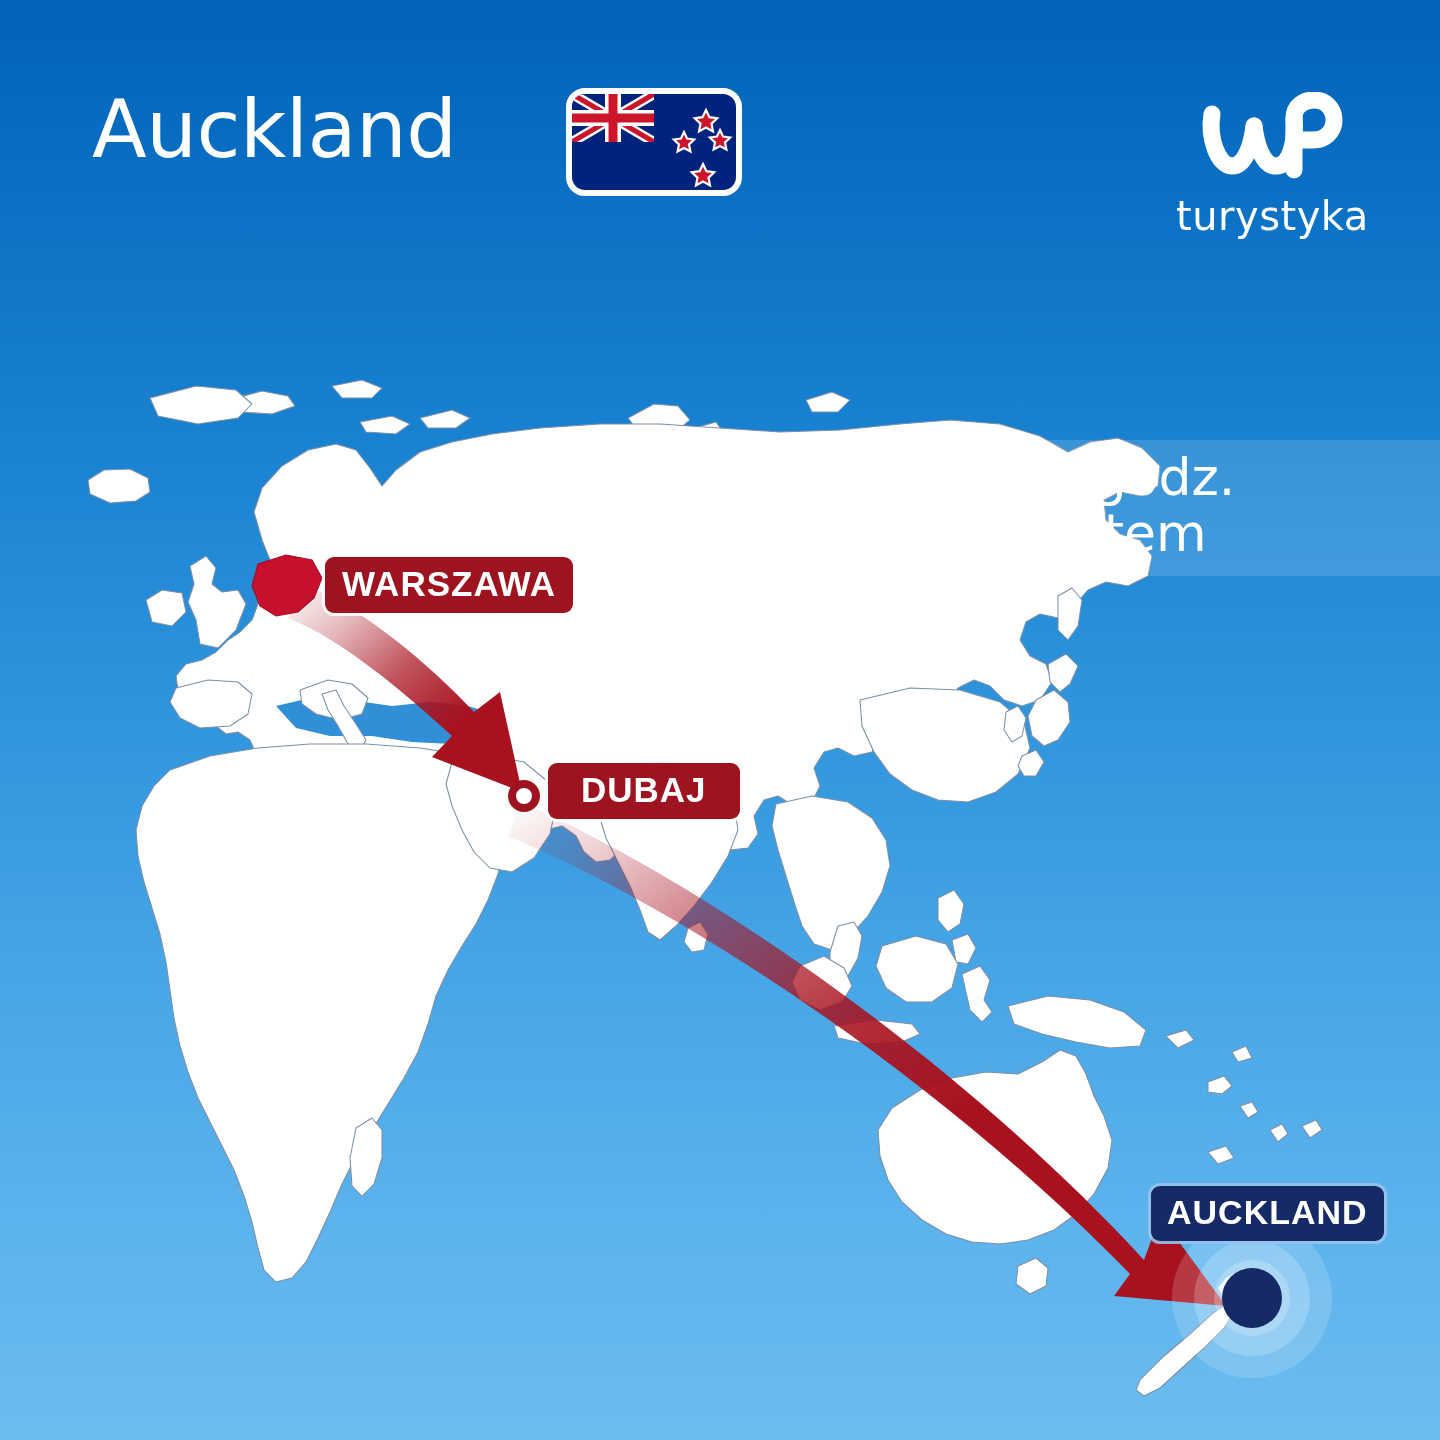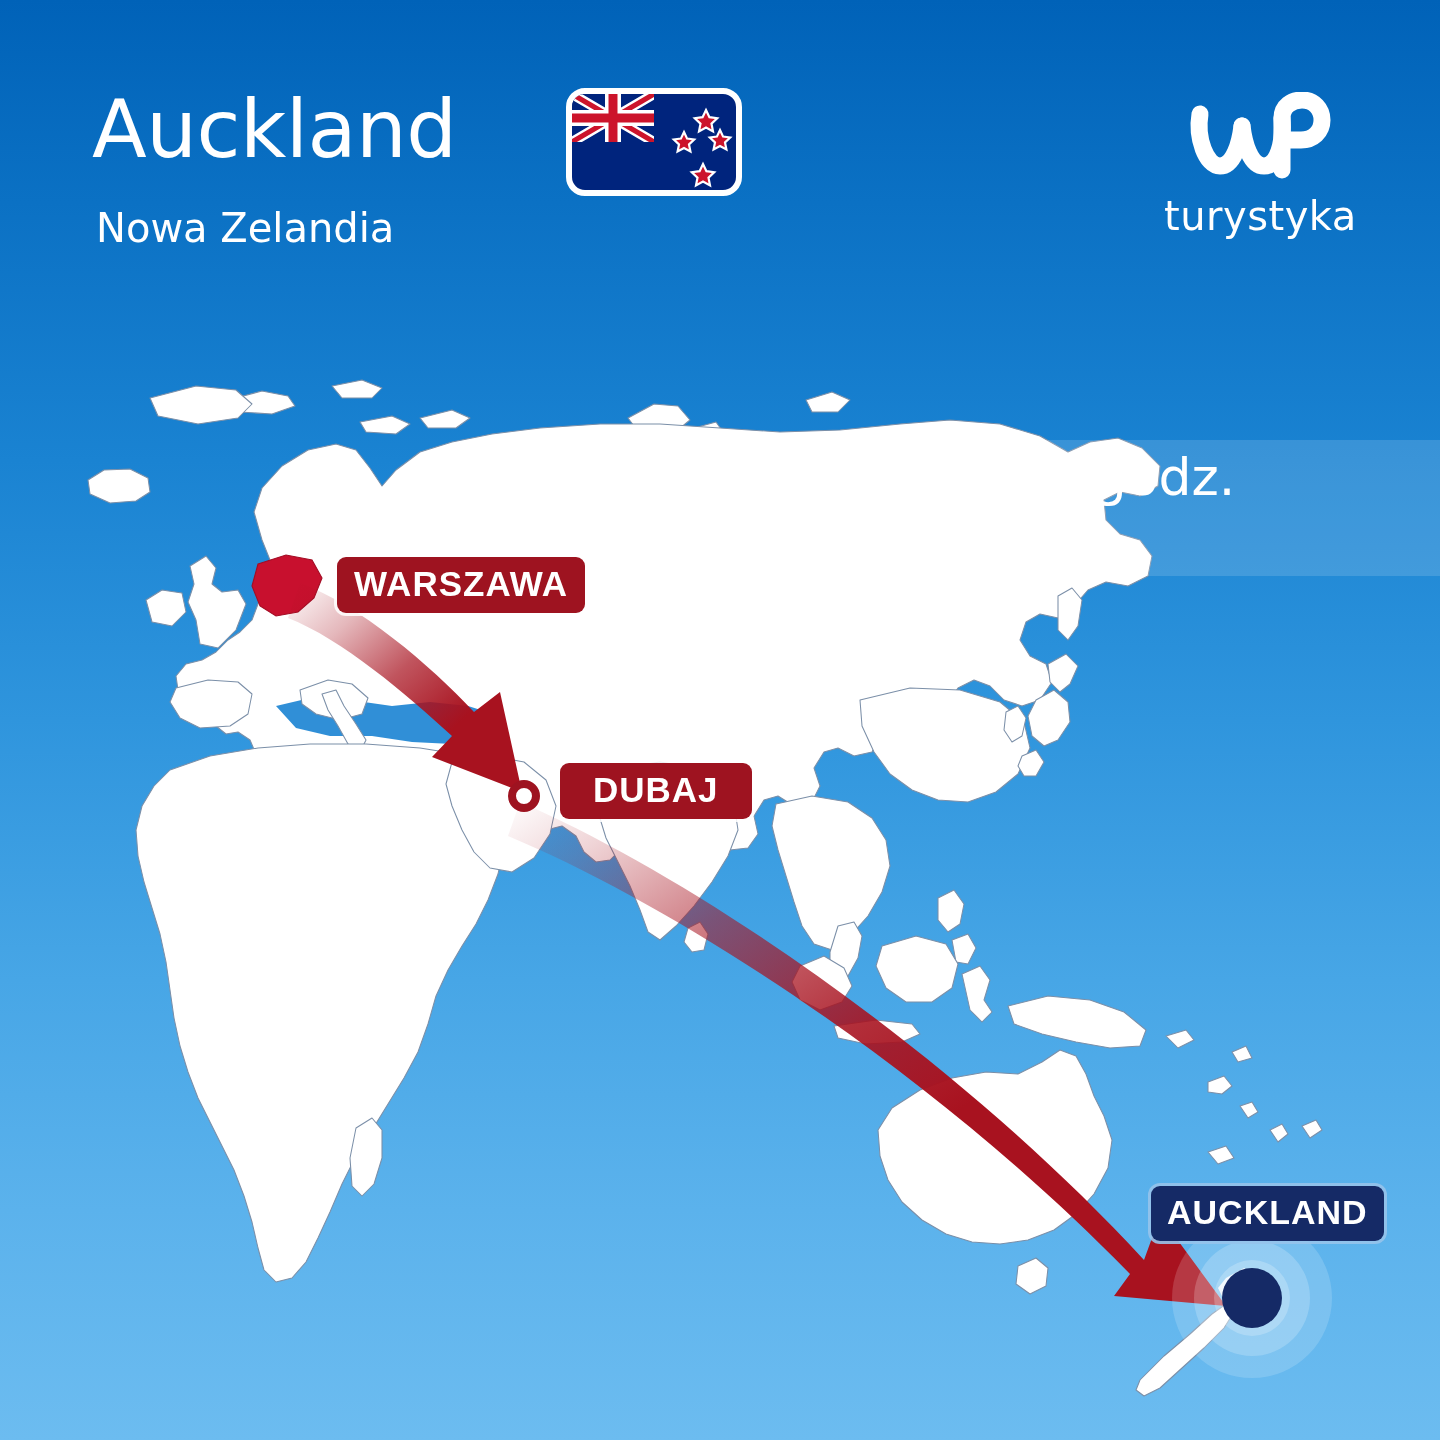--- a/index.html
+++ b/index.html
@@ -41,21 +41,21 @@
     font-size:40px;line-height:44px;font-weight:400;color:#ffffff;
     font-family:"DejaVu Sans","Liberation Sans",sans-serif;
   }
   #flag{
     position:absolute;left:566px;top:88px;width:176px;height:108px;
   }
   #flag svg{display:block;}
 
   
   #brand{
-    position:absolute;right:86px;top:92px;width:190px;text-align:right;margin-left:19px;
+    position:absolute;right:74px;top:92px;width:190px;text-align:right;margin-left:19px;
   }
   #brand .mark{display:block;margin:0 auto;}
   #brand .bname{
     display:block;margin-top:6px;
     font-size:40px;line-height:44px;color:#ffffff;font-weight:400;
     font-family:"DejaVu Sans","Liberation Sans",sans-serif;
     letter-spacing:0.5px;
   }
 
   
@@ -91,21 +91,20 @@
   .citylabel{
     position:absolute;
     font-weight:700;color:#ffffff;white-space:nowrap;
     font-family:"Liberation Sans","DejaVu Sans",sans-serif;
     border-radius:9px;
     display:flex;align-items:center;justify-content:center;
   }
   .citylabel.red{
     background:#9e1320;
     box-shadow:0 0 0 3px rgba(255,255,255,0.85);
-    margin-left:12px;
   }
   .citylabel.navy{
     background:#152a66;
     box-shadow:0 0 0 3px rgba(150,195,235,0.9);
   }
   #lbl-warszawa{left:325px;top:557px;padding:7px 17px 9px;font-size:35px;letter-spacing:1px;}
   #lbl-dubaj{left:548px;top:763px;padding:7px 33px 9px;font-size:35px;letter-spacing:1px;}
   #lbl-auckland{left:1151px;top:1186px;padding:7px 16px 9px;font-size:34px;letter-spacing:1px;}
 
   
@@ -303,21 +302,20 @@
     <span>WARSZAWA</span>
   </div>
   <div id="lbl-dubaj" class="citylabel red">
     <span>DUBAJ</span>
   </div>
   <div id="lbl-auckland" class="citylabel navy">
     <span>AUCKLAND</span>
   </div>
 
   <div id="title">Auckland</div>
-  <div id="subtitle">Nowa Zelandia</div>
 
   <div id="flag">
     <svg width="176" height="108" viewBox="0 0 176 108" xmlns="http://www.w3.org/2000/svg">
       <rect x="3" y="3" width="170" height="102" rx="16" fill="#00247d" stroke="#ffffff" stroke-width="6"></rect>
       <clipPath id="fclip">
           <rect x="6" y="6" width="164" height="96" rx="13"></rect>
         </clipPath>
       <g clip-path="url(#fclip)">
 
         <clipPath id="cclip">
@@ -357,14 +355,15 @@
   <div id="infopanel"></div>
 
   <div id="planeicon">
     <svg width="74" height="84" viewBox="0 0 74 84" xmlns="http://www.w3.org/2000/svg">
       <path fill="#ffffff" d="M37,2 C41.5,2 44,9 44.4,20 L44.8,32 L71,52 L71,62 L45,54 L45.6,70 L56,78 L56,83 L37,77 L18,83 L18,78 L28.4,70 L29,54 L3,62 L3,52 L29.2,32 L29.6,20 C30,9 32.5,2 37,2 Z"></path>
     </svg>
   </div>
 
   <div id="duration"><span>ok. </span><span class="strong">22 godz</span><span>.</span></div>
 
+  <div id="mode">samolotem</div>
 
 </div>
 
 </body></html>

